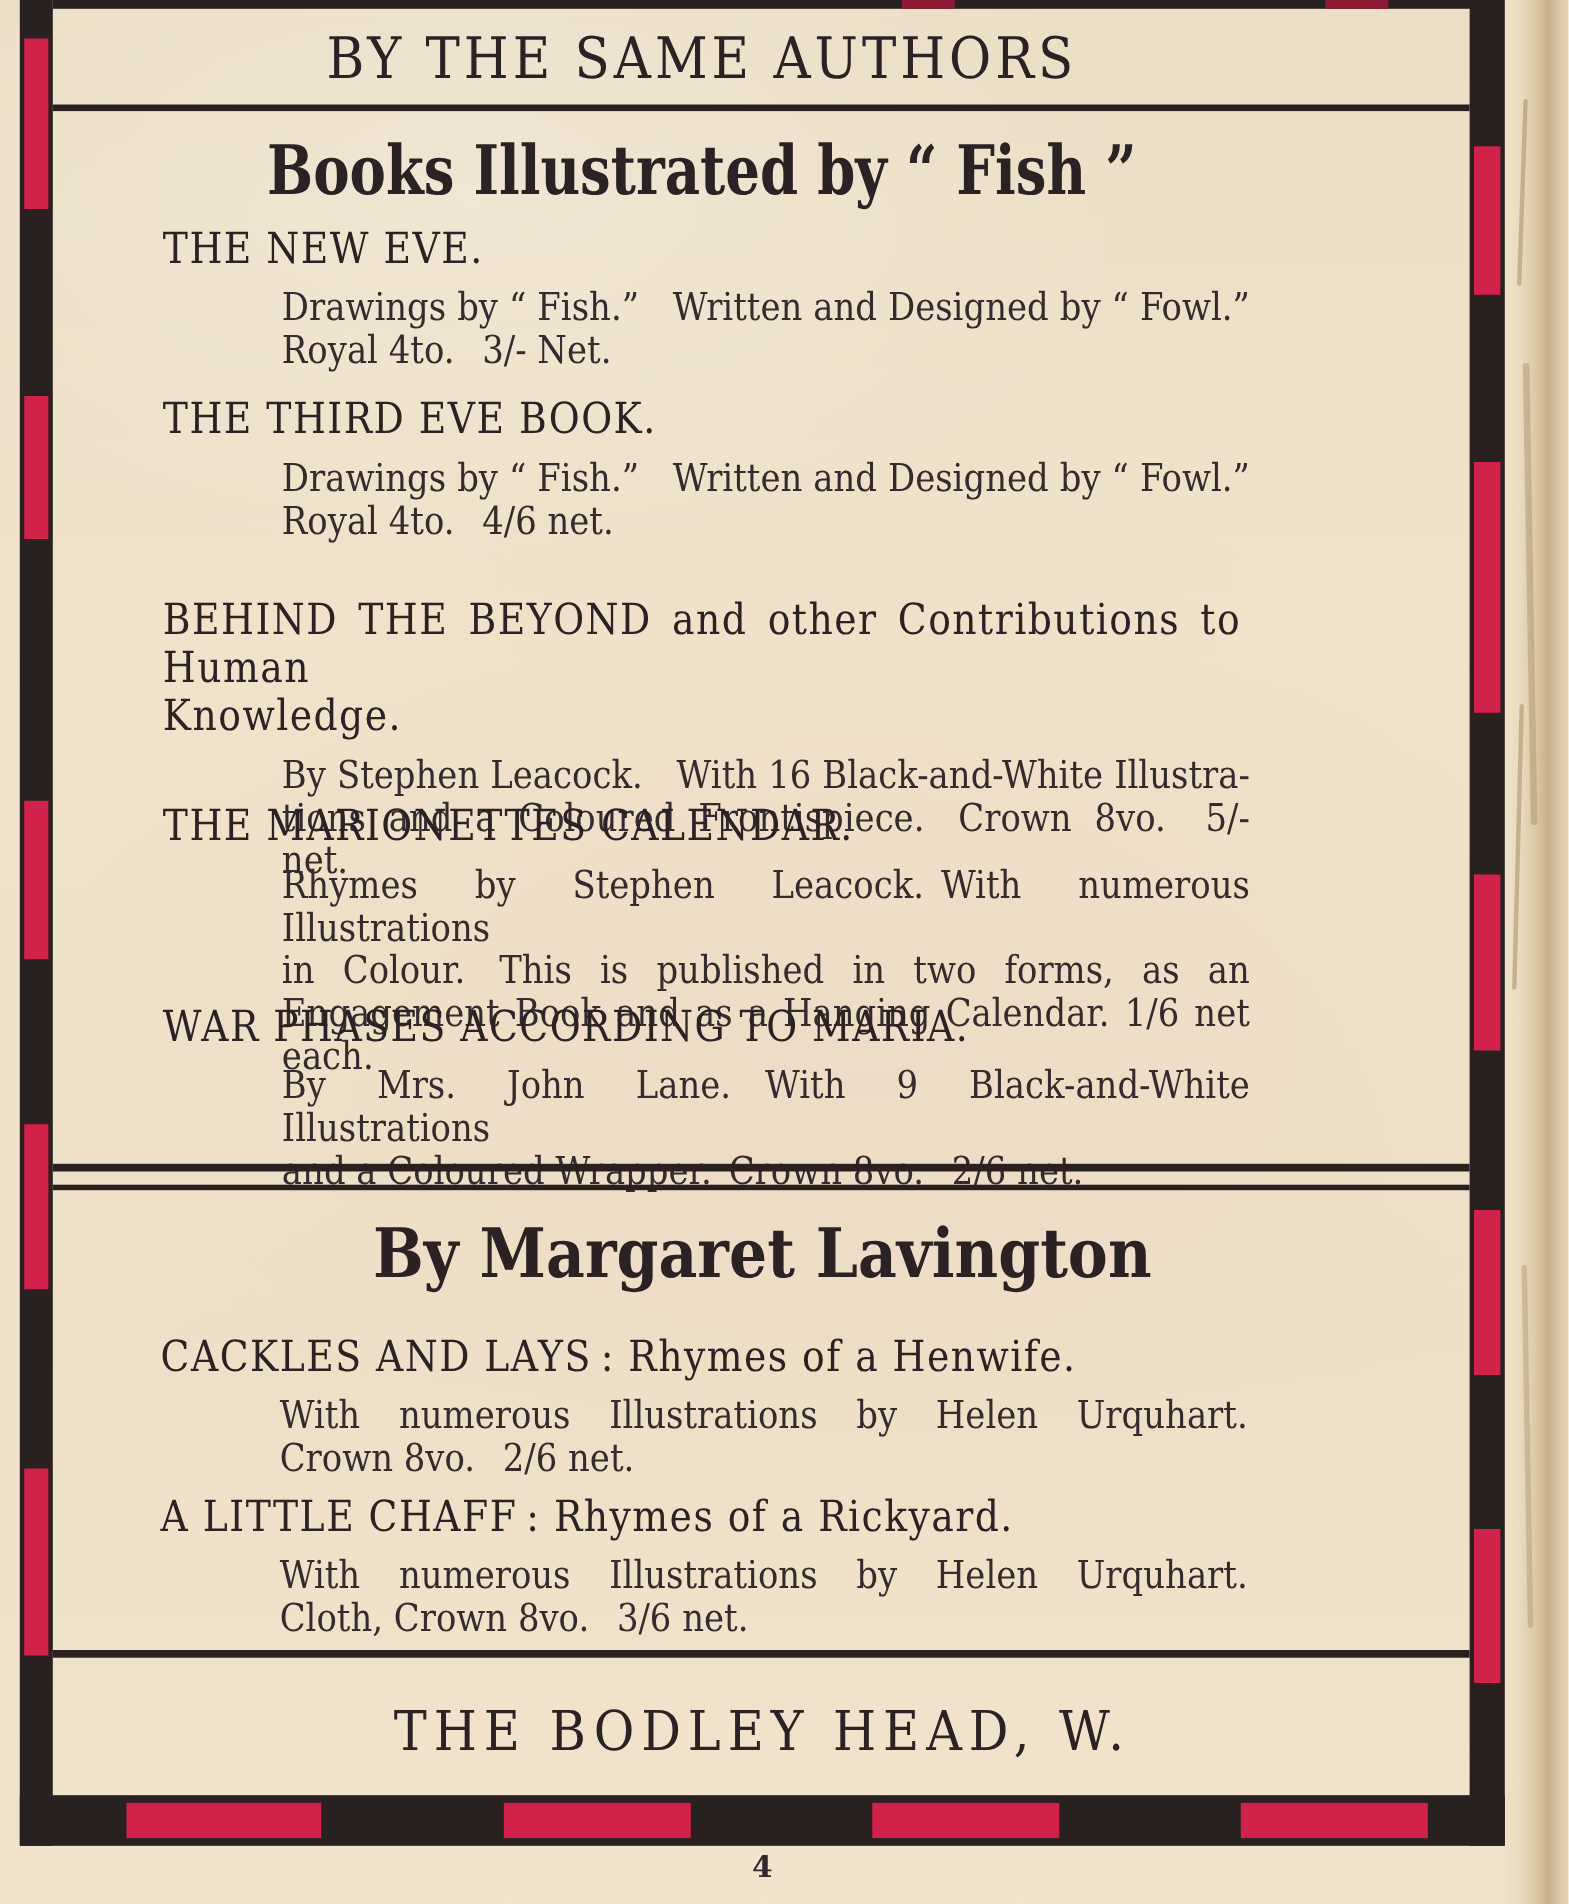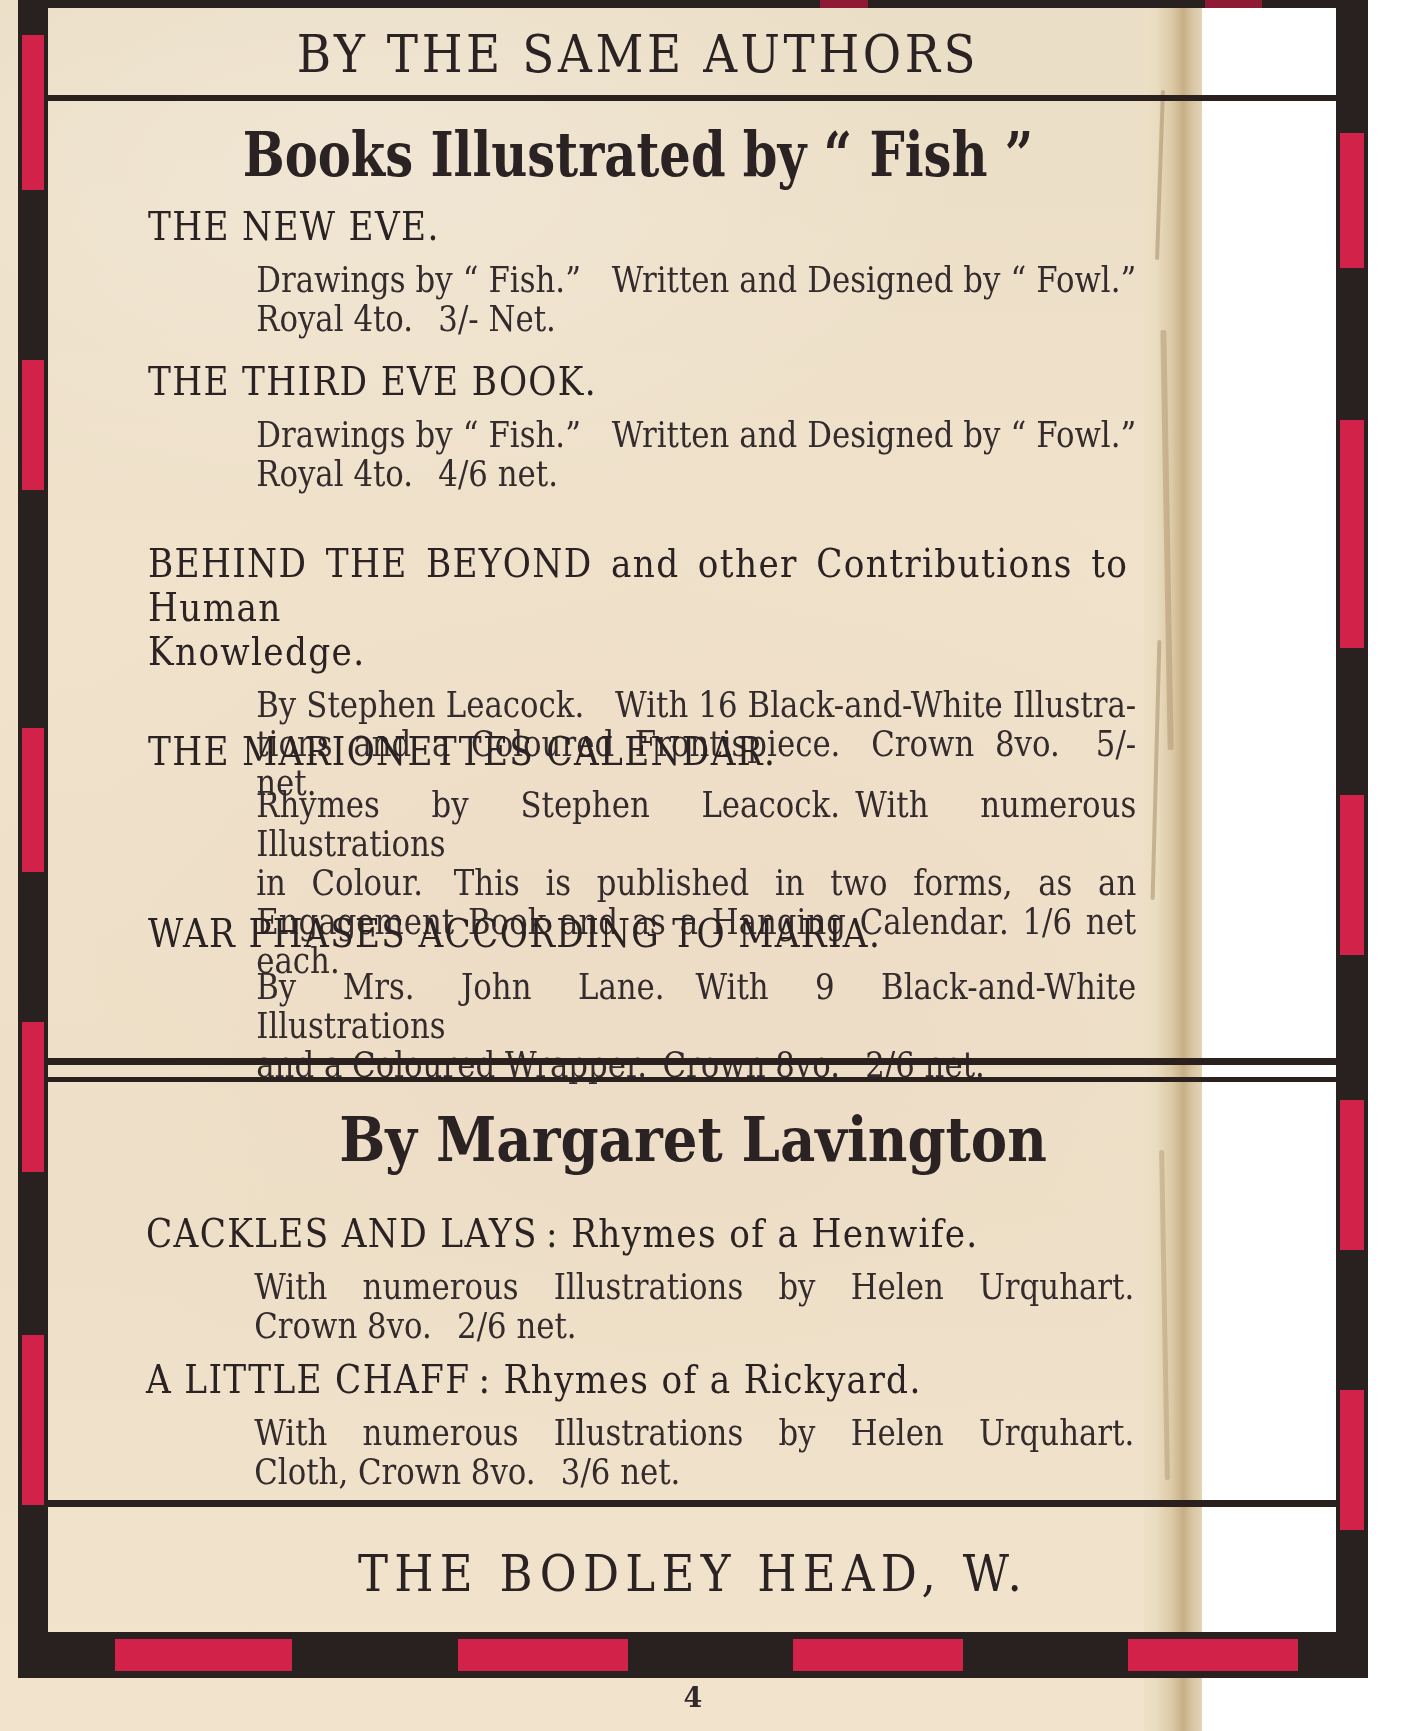--- a/index.html
+++ b/index.html
@@ -11,21 +11,21 @@
     --edge-tan:#d6c4a1;
   }
   *{margin:0;padding:0;box-sizing:border-box;}
   html,body{width:1426px;height:1731px;}
   body{
     font-family:"DejaVu Serif","Liberation Serif",serif;
     color:var(--ink);
     overflow:hidden;
   }
   .page{
-    position:relative;width:1202px;height:1731px;
+    position:relative;width:1426px;height:1731px;
     background:
       radial-gradient(ellipse 900px 500px at 30% 10%, rgba(255,255,255,0.22), rgba(255,255,255,0) 70%),
       radial-gradient(ellipse 1000px 700px at 55% 55%, rgba(226,180,170,0.10), rgba(226,180,170,0) 75%),
       linear-gradient(180deg,#ebdec6 0%,#f0e2cb 35%,#eee0c8 70%,#f1e3cc 100%);
   }
   
   .paper-edge{
     position:absolute;top:0;right:0;width:58px;height:1731px;
     background:linear-gradient(90deg,#ede0c7 0%,#e9dcc0 22%,#dcc9a6 48%,#c7af86 68%,#d8c6a5 84%,#e4d4b5 100%);
   }

